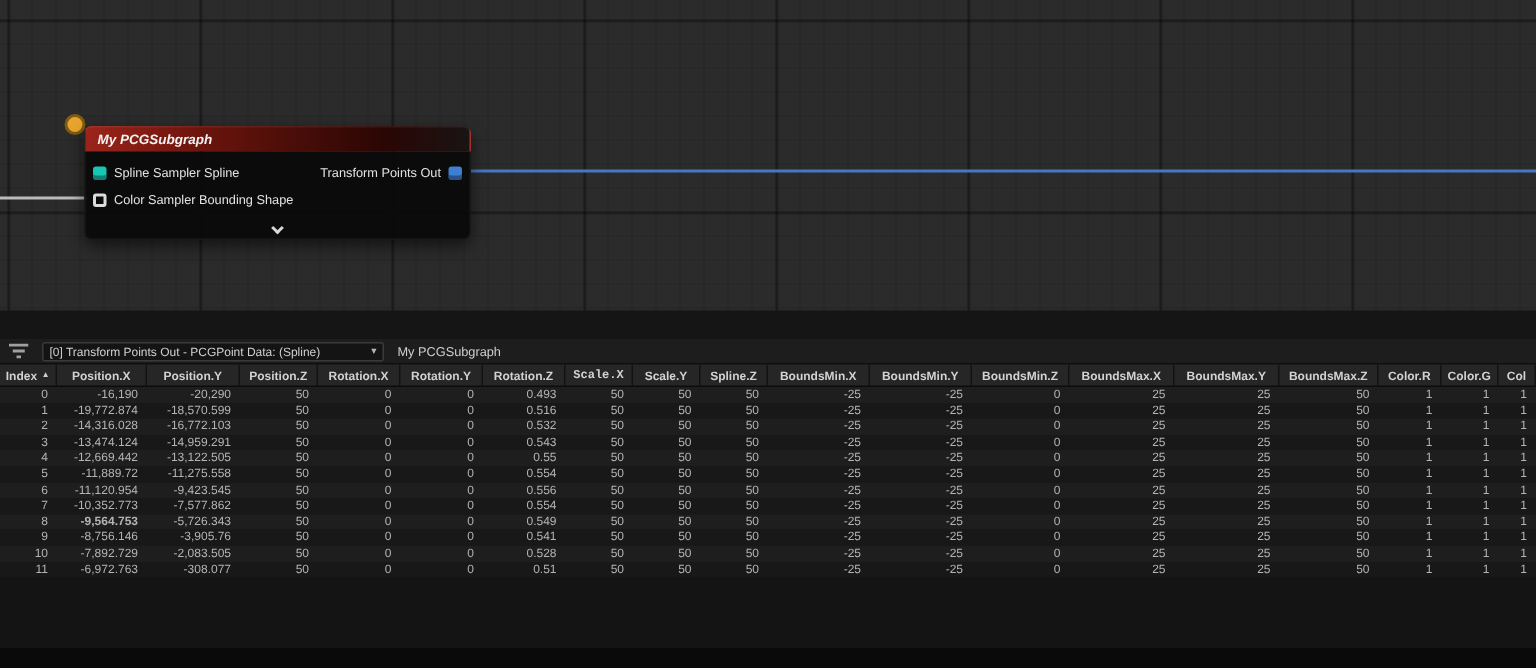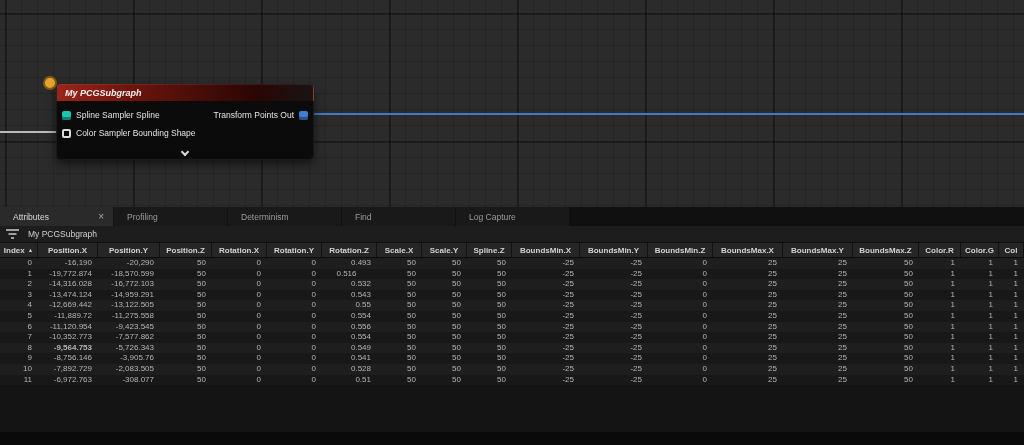--- a/index.html
+++ b/index.html
@@ -148,45 +148,31 @@
             <span>Color Sampler Bounding Shape</span>
           </div>
         </div>
         <div class="node-collapse">
           <span class="chev"></span>
         </div>
       </div>
     </div>
   </div>
 
-  <div class="tabbar">
-      <div class="tab active">
-        <span>Attributes</span>
-        <span class="close">×</span>
-      </div>
-      <div class="tab">
-        <span>Profiling</span>
-      </div>
-      <div class="tab">
-        <span>Determinism</span>
-      </div>
-      <div class="tab">
-        <span>Find</span>
-      </div>
-      <div class="tab">
-        <span>Log Capture</span>
-      </div>
-    </div>
 
   <div class="toolbar">
     <svg class="filter-icon" viewBox="0 0 13 10">
       <rect x="0" y="0" width="13" height="2" fill="#a0a0a0"></rect>
       <rect x="2.5" y="4" width="8" height="2" fill="#a0a0a0"></rect>
       <rect x="5" y="8" width="3" height="2" fill="#a0a0a0"></rect>
     </svg>
+    <div class="dropdown">
+      <span>[0] Transform Points Out - PCGPoint Data: (Spline)</span>
+      <span class="caret">▾</span>
+    </div>
     <span class="context-label">My PCGSubgraph</span>
   </div>
 
   <div class="thead">
       <div class="th" style="width: 38px; justify-content: center;">
         <span>Index</span>
         <span class="sort">▲</span>
       </div>
       <div class="th" style="width: 60px;">
         <span>Position.X</span>
@@ -199,21 +185,21 @@
       </div>
       <div class="th" style="width: 55px;">
         <span>Rotation.X</span>
       </div>
       <div class="th" style="width: 55px;">
         <span>Rotation.Y</span>
       </div>
       <div class="th" style="width: 55px;">
         <span>Rotation.Z</span>
       </div>
-      <div class="th" style="width: 45px;">
+      <div class="th" style="width: 45px; font-family: Liberation Mono, monospace;">
         <span>Scale.X</span>
       </div>
       <div class="th" style="width: 45px;">
         <span>Scale.Y</span>
       </div>
       <div class="th" style="width: 45px;">
         <span>Spline.Z</span>
       </div>
       <div class="th" style="width: 68px;">
         <span>BoundsMin.X</span>
@@ -265,21 +251,21 @@
         <div class="td" style="width: 38px;">1</div>
         <div class="td" style="width: 25px;">1</div>
       </div>
       <div class="tr odd">
         <div class="td" style="width: 38px;">1</div>
         <div class="td" style="width: 60px;">-19,772.874</div>
         <div class="td" style="width: 62px;">-18,570.599</div>
         <div class="td" style="width: 52px;">50</div>
         <div class="td" style="width: 55px;">0</div>
         <div class="td" style="width: 55px;">0</div>
-        <div class="td" style="width: 55px; text-align: center;">0.516</div>
+        <div class="td" style="width: 55px;">0.516</div>
         <div class="td" style="width: 45px;">50</div>
         <div class="td" style="width: 45px;">50</div>
         <div class="td" style="width: 45px;">50</div>
         <div class="td" style="width: 68px;">-25</div>
         <div class="td" style="width: 68px;">-25</div>
         <div class="td" style="width: 65px;">0</div>
         <div class="td" style="width: 70px;">25</div>
         <div class="td" style="width: 70px;">25</div>
         <div class="td" style="width: 66px;">50</div>
         <div class="td" style="width: 42px;">1</div>

